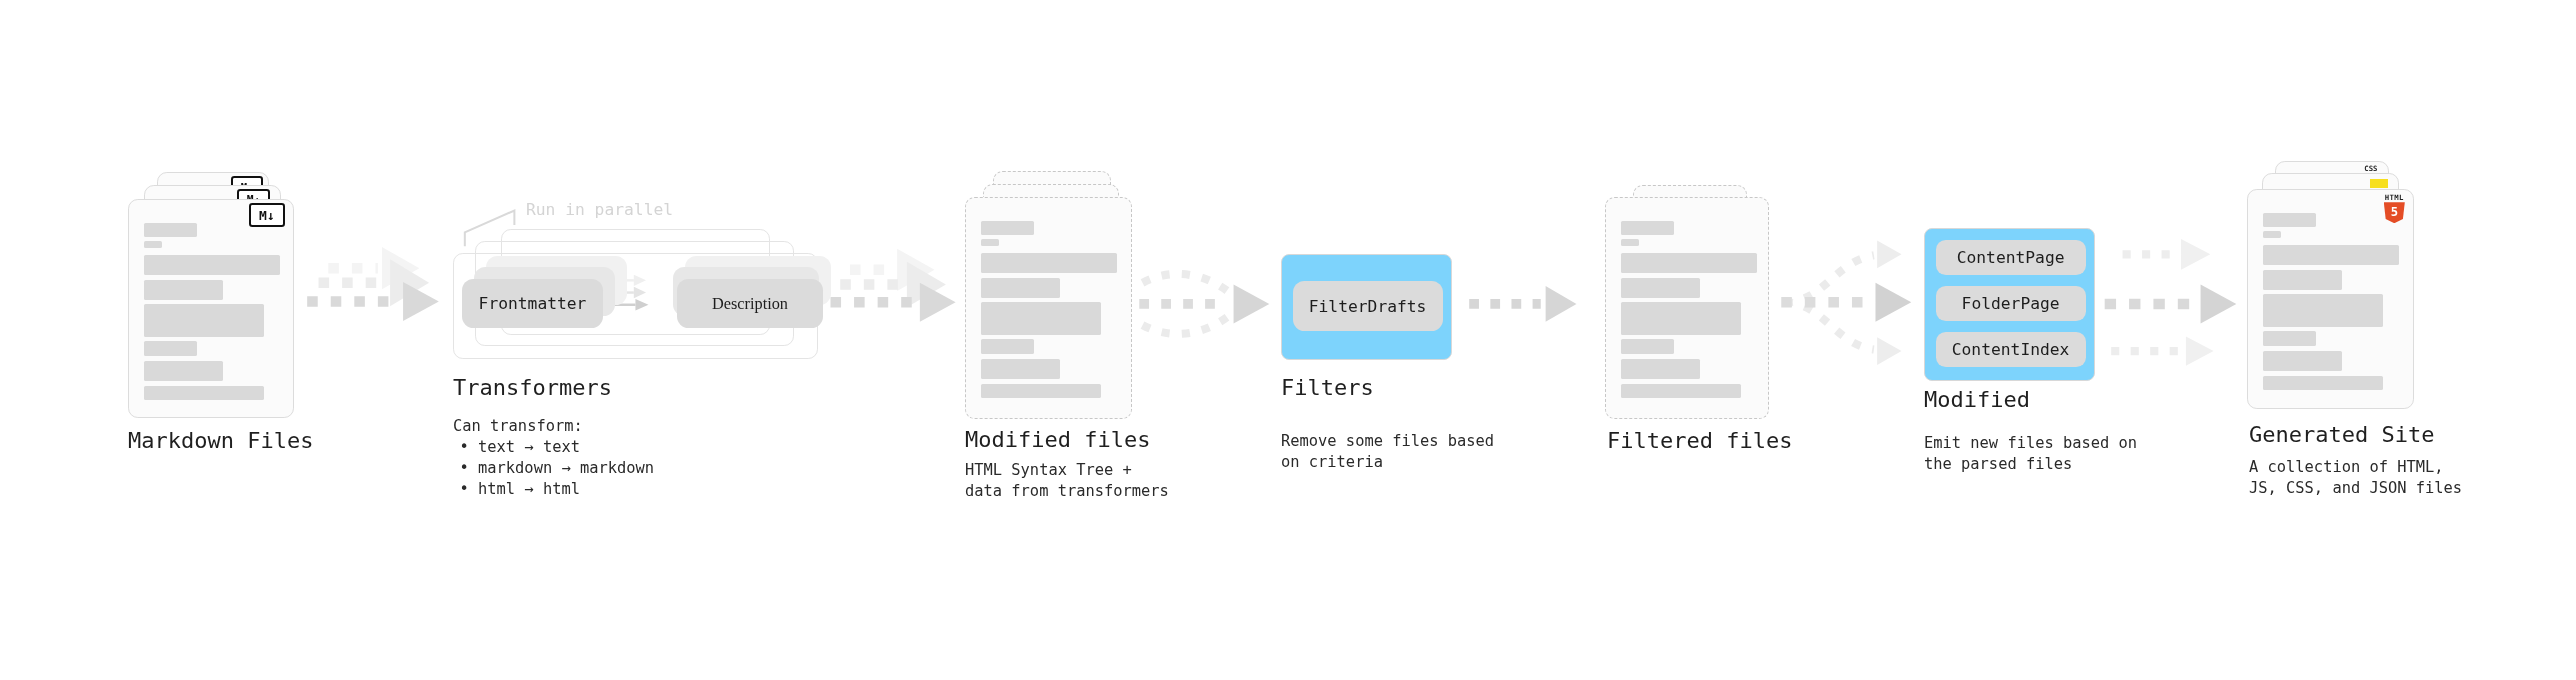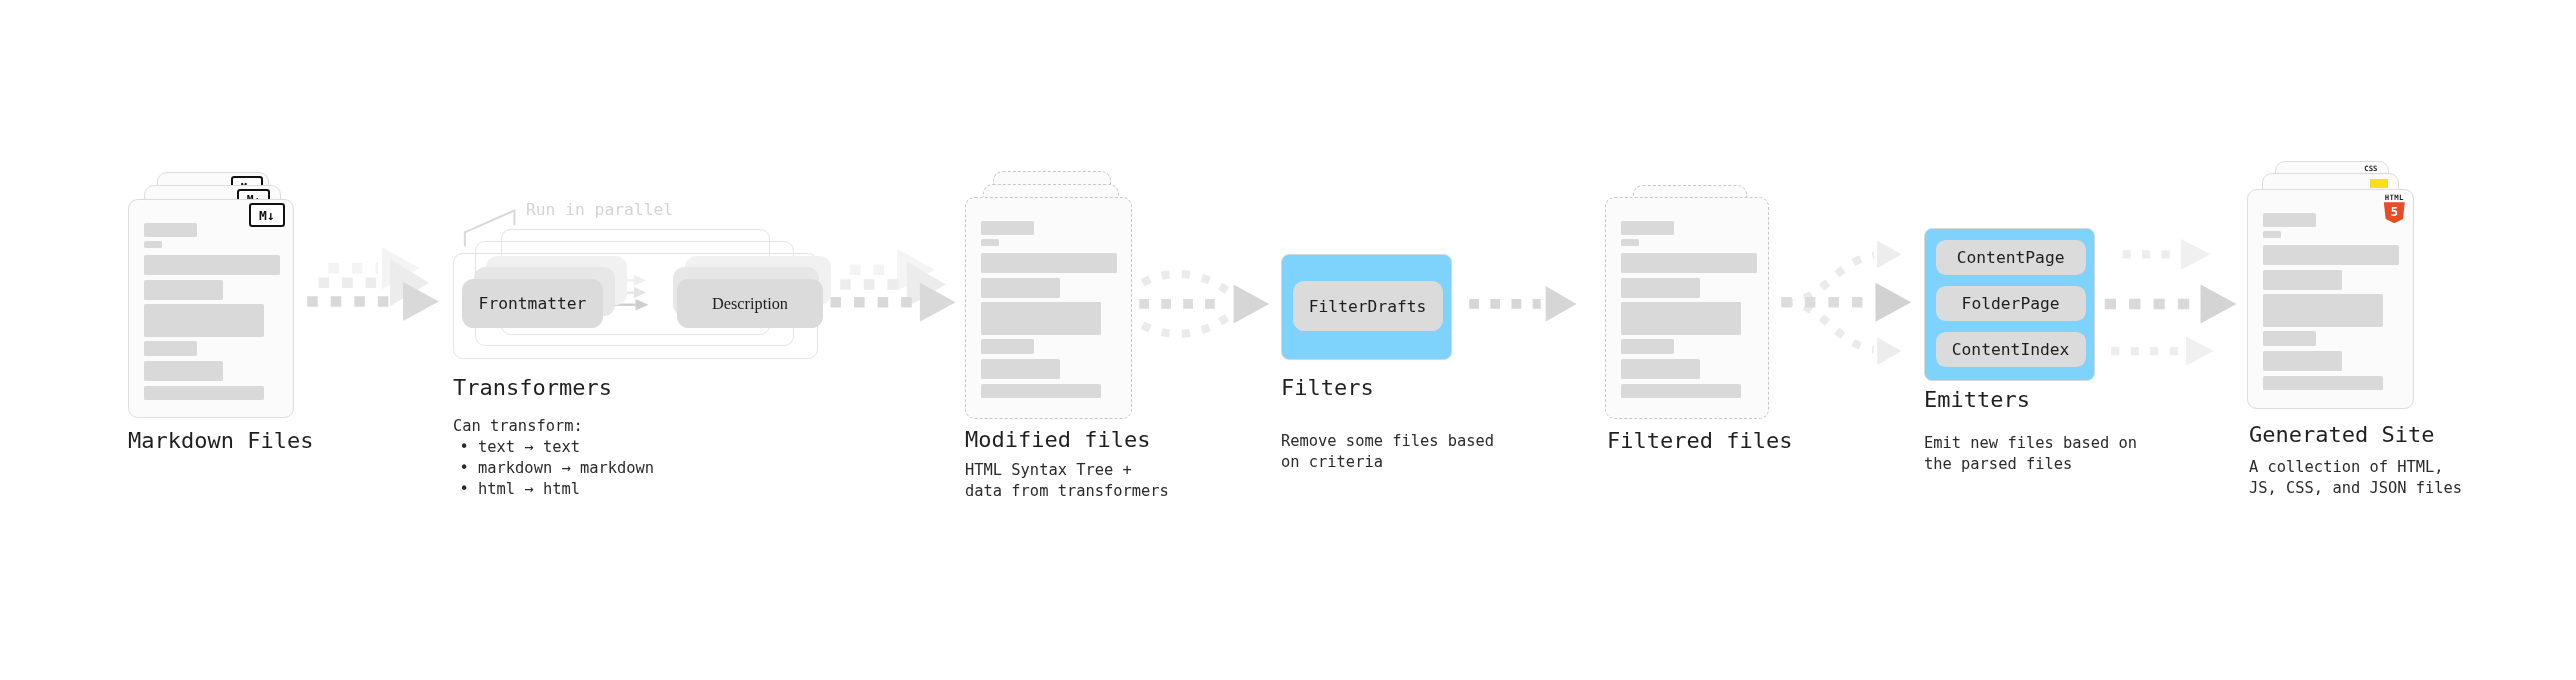--- a/index.html
+++ b/index.html
@@ -208,21 +208,21 @@
       </div>
     <div class="label" style="left:1607px;top:429px;">Filtered files</div>
   </div>
 
   <div>
     <div class="card" style="left:1924px;top:228px;width:171px;height:153px;">
       <div class="pill" style="left:10.6px;top:10.6px;width:150px;height:35px;border-radius:9.8px;">ContentPage</div>
       <div class="pill" style="left:10.6px;top:57px;width:150px;height:35px;border-radius:9.8px;">FolderPage</div>
       <div class="pill" style="left:10.6px;top:103px;width:150px;height:35px;border-radius:9.8px;">ContentIndex</div>
     </div>
-    <div class="label" style="left:1924px;top:388px;">Emitters</div>
+    <div class="label" style="left:1924px;top:388px;">Modified</div>
     <div class="note" style="left:1924px;top:433px;">
       <div>Emit new files based on</div>
       <div>the parsed files</div>
     </div>
   </div>
 
   <div>
     <div class="page" style="left:2275px;top:161px;width:114px;height:57px;">
       <div class="cssbadge" style="right:8.1px;top:3.3px;">
         <div class="t">CSS</div>

